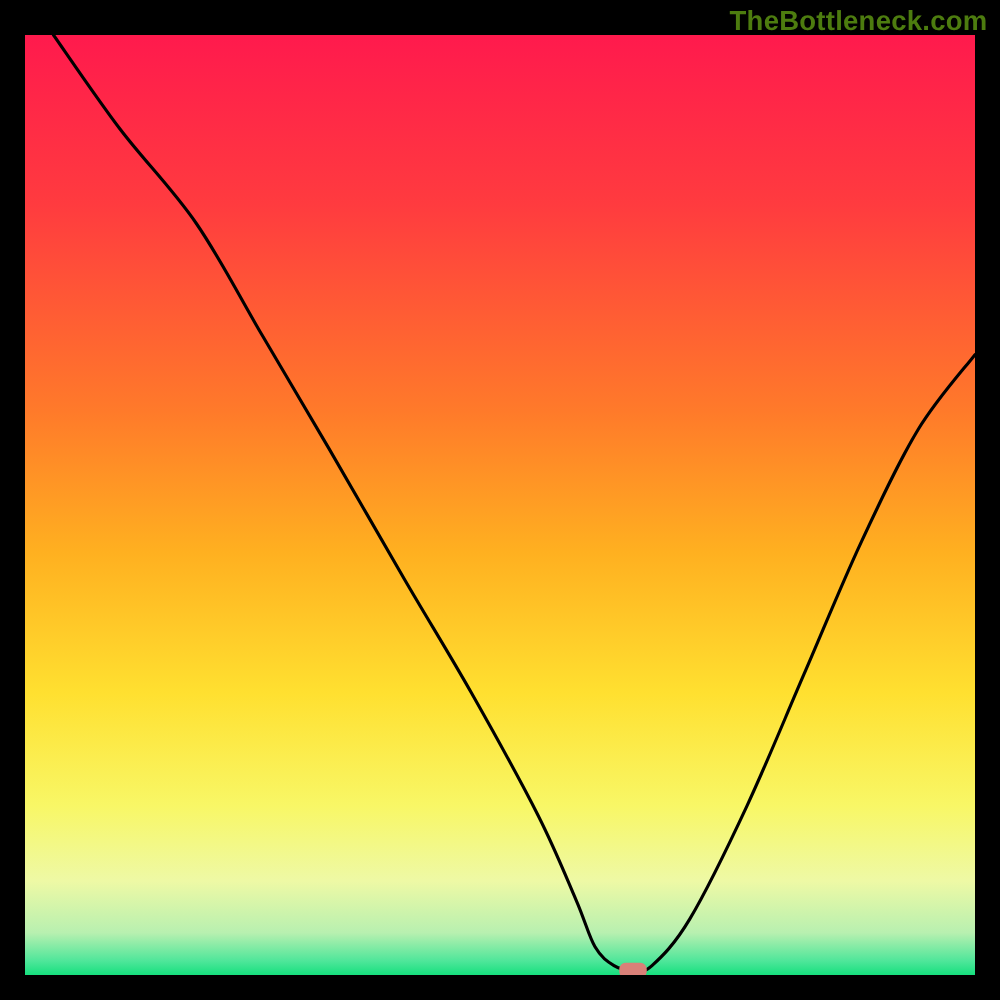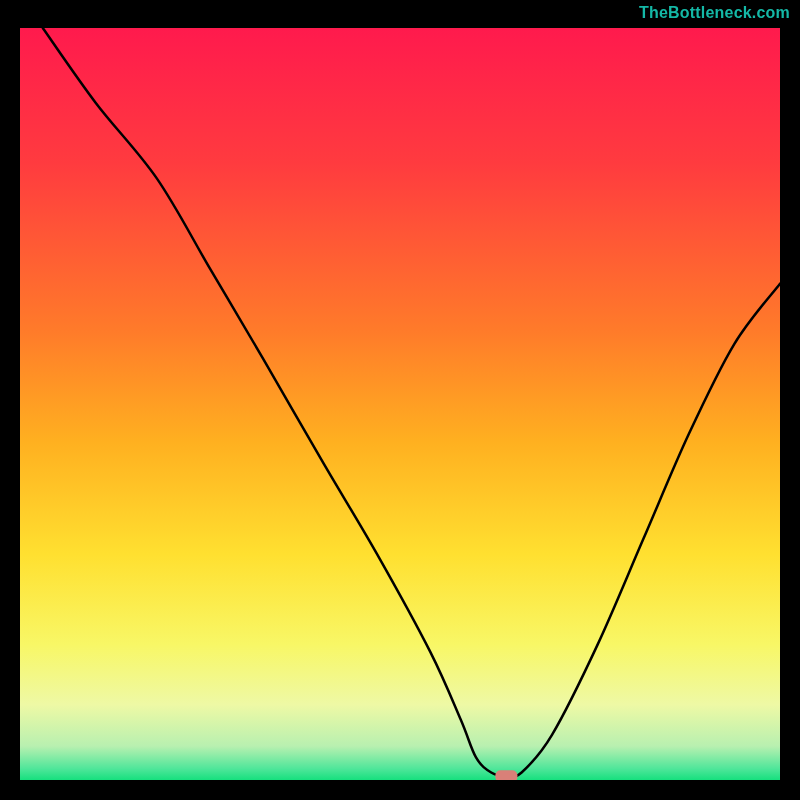--- a/index.html
+++ b/index.html
@@ -14,22 +14,22 @@
   .frame {
     position: relative;
     width: 800px;
     height: 800px;
     background: #000;
   }
   .watermark {
     position: absolute;
     top: 4px;
     right: 10px;
-    color: #14b8a6;
-    font-size: 16px;
+    color: #4d7c0f;
+    font-size: 22px;
     font-weight: 600;
     letter-spacing: 0.2px;
     z-index: 10;
   }
   .plot {
     position: absolute;
     
     left: 20px;
     top: 28px;
     width: 760px;

